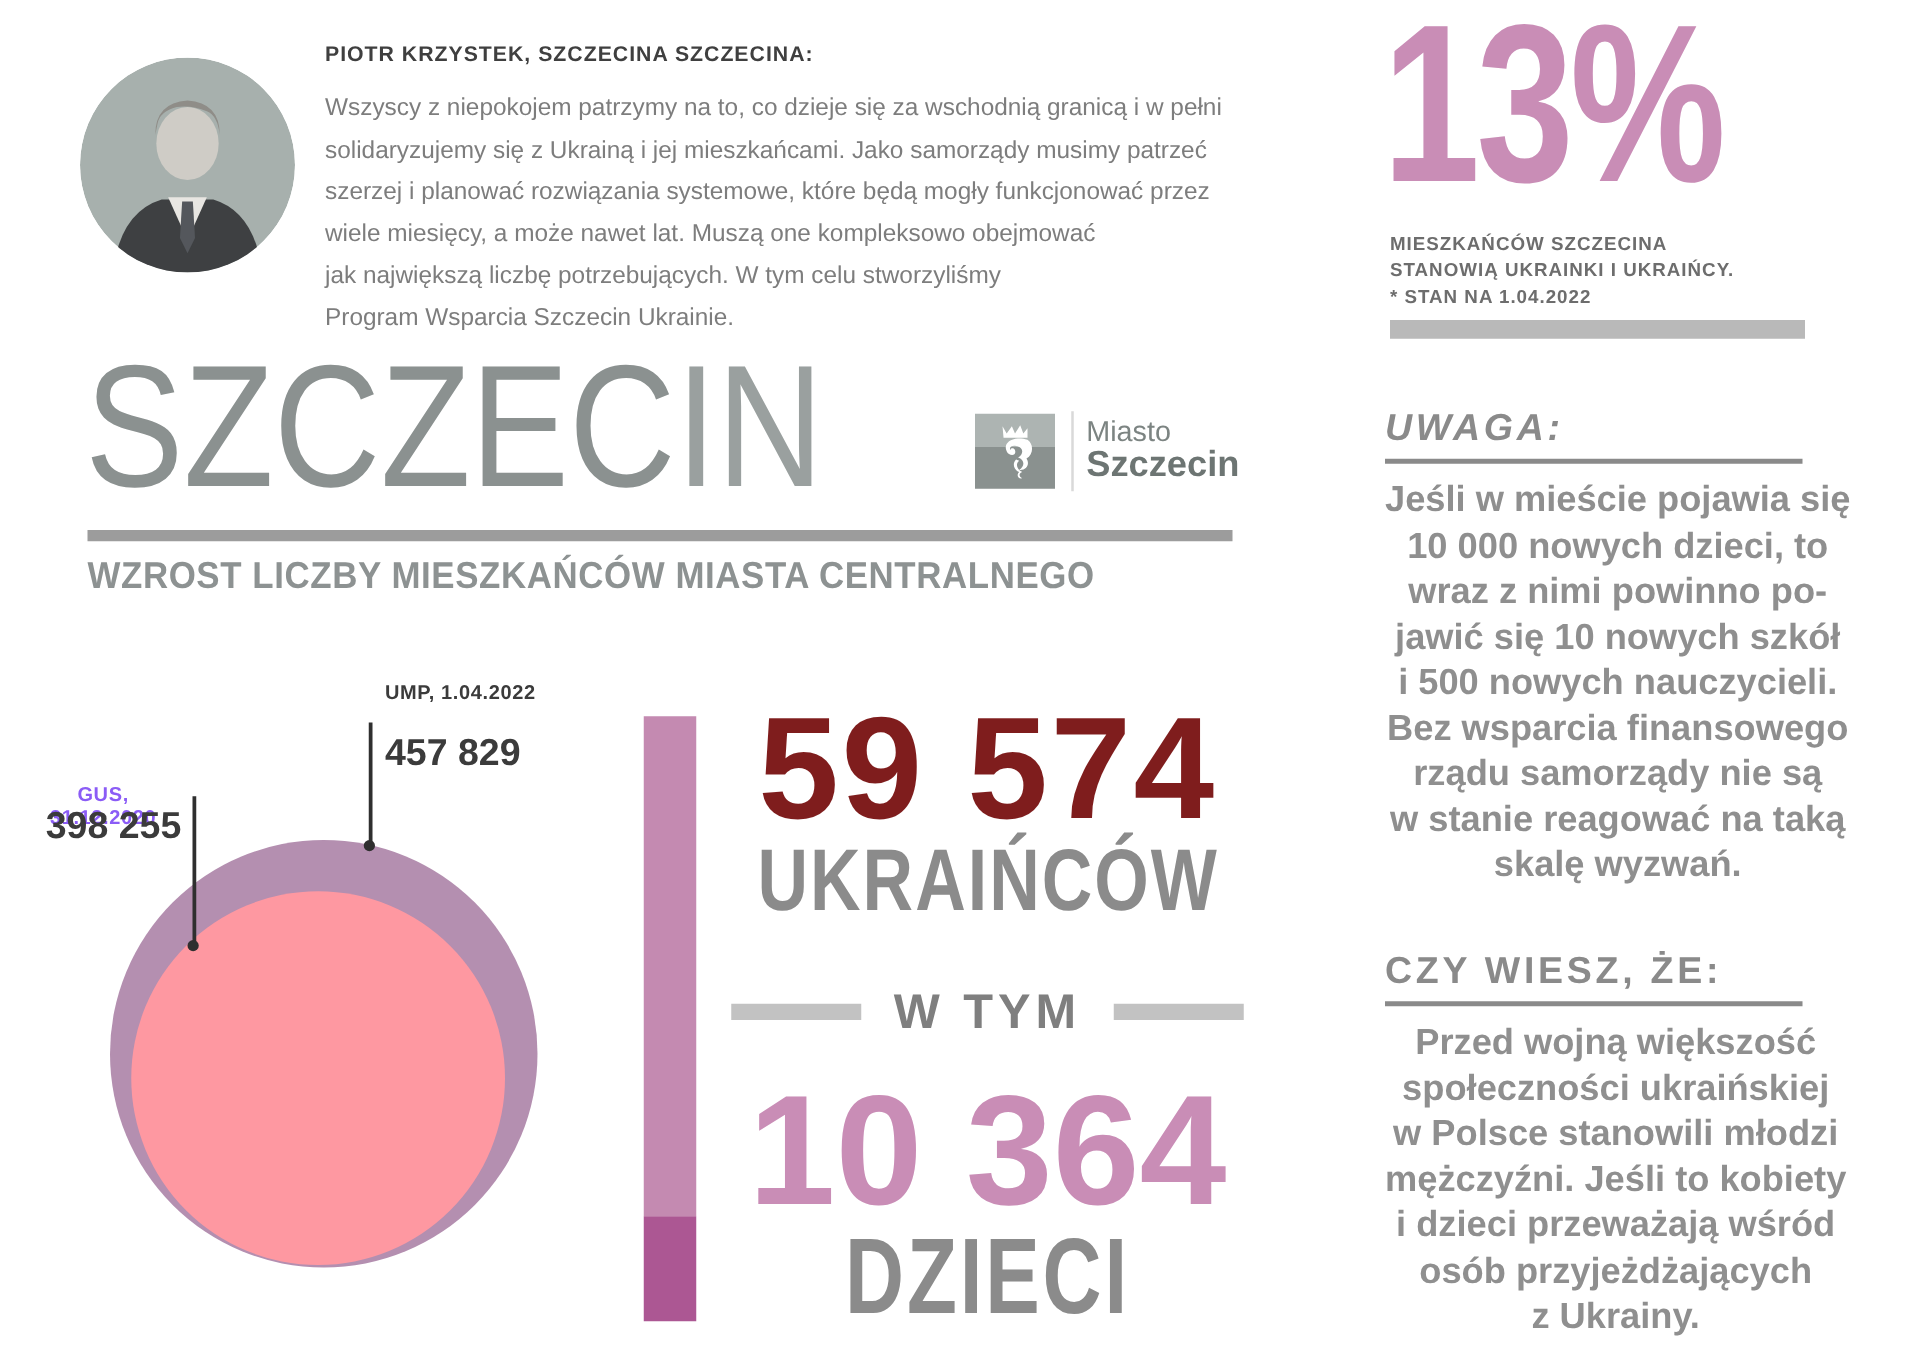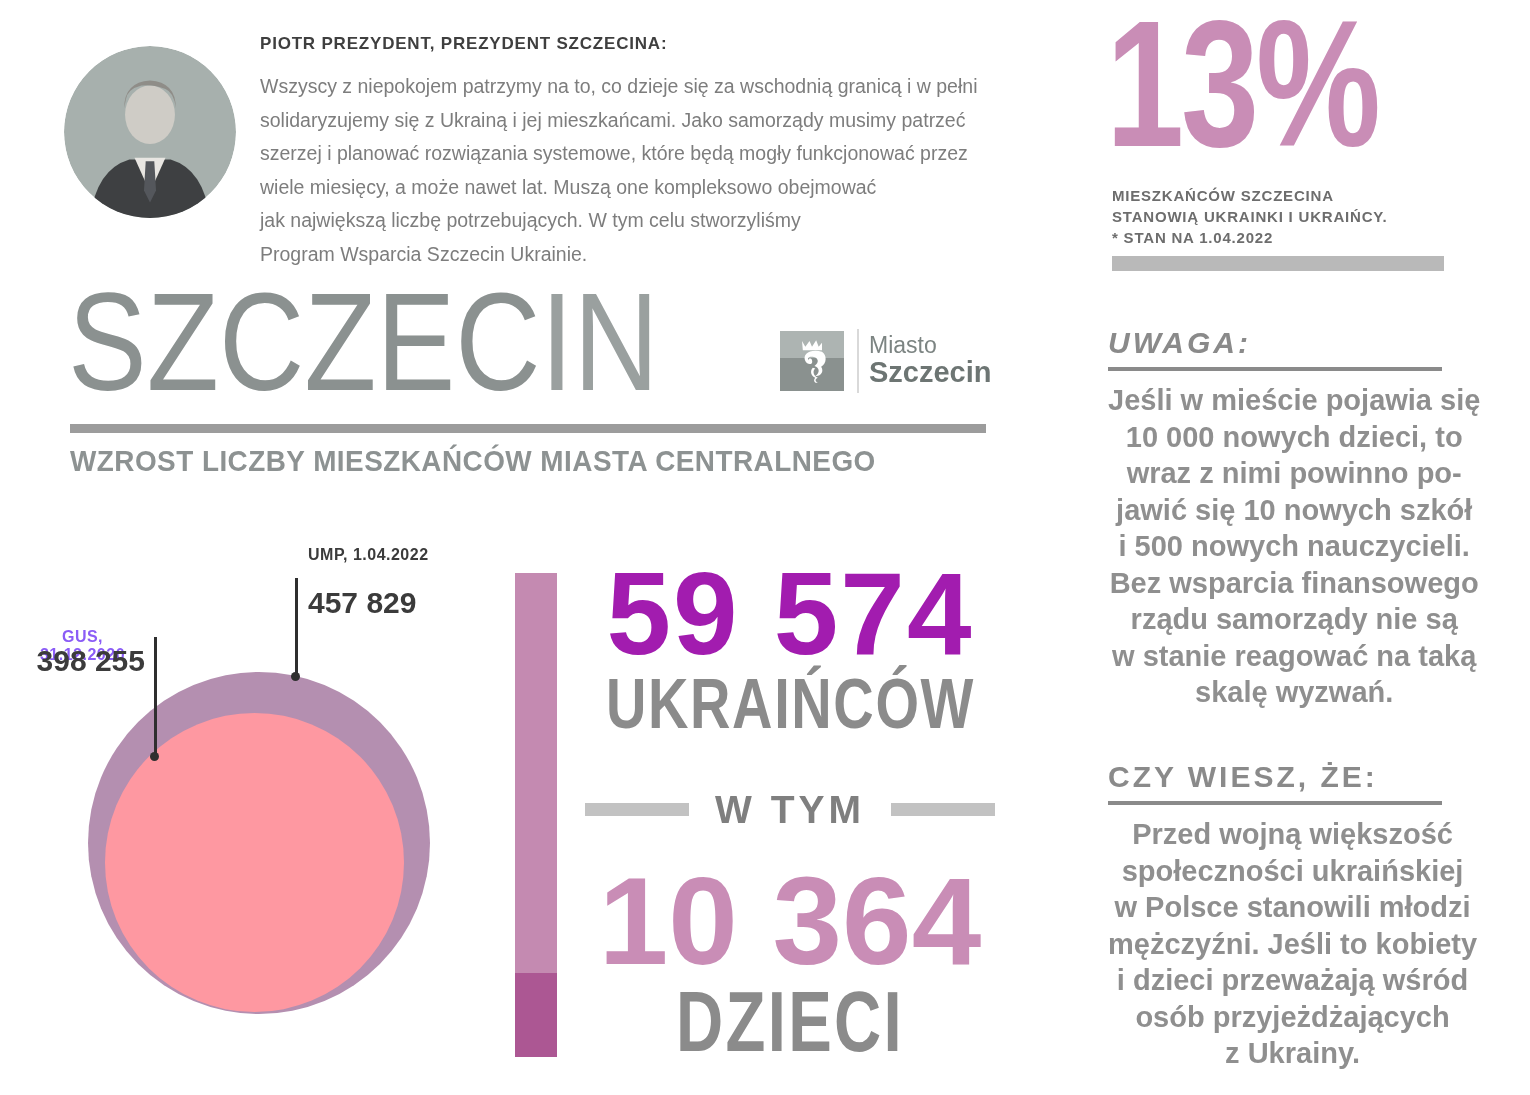--- a/index.html
+++ b/index.html
@@ -48,21 +48,21 @@
   .ump-line{left:295px;top:578px;height:100px;}
   .ump-dot{left:291px;top:672px;}
   .ump-label{left:308px;top:546px;font-size:16px;letter-spacing:.5px;color:#3b3b3b;font-weight:bold;}
   .ump-value{left:308px;top:586px;font-size:30px;font-weight:bold;color:#3b3b3b;}
 
   
   .stack-bar{left:515px;top:573px;width:42px;height:484px;display:flex;flex-direction:column;}
   .stack-top{flex:0 0 400px;background:#c48ab1;}
   .stack-bottom{flex:1 1 auto;background:#ac5793;}
   .stats-col{left:560px;width:460px;text-align:center;}
-  .total-value{top:556px;font-size:116px;font-weight:bold;letter-spacing:2px;line-height:1;color:#a21caf;}
+  .total-value{top:556px;font-size:116px;font-weight:bold;letter-spacing:2px;line-height:1;color:#7f1d1d;}
   .total-label{top:669px;font-size:70px;font-weight:bold;line-height:1;color:#8b8b8b;letter-spacing:2px;
                transform:scaleX(.8);transform-origin:center top;}
   .wtym-row{top:790px;display:flex;align-items:center;justify-content:center;gap:26px;}
   .wtym-bar{width:104px;height:13px;background:#c2c2c2;}
   .wtym-text{font-size:39px;font-weight:bold;color:#7f7f7f;letter-spacing:4px;line-height:1;}
   .children-value{top:858px;font-size:125px;font-weight:bold;line-height:1;color:#c98db6;}
   .children-label{top:978px;font-size:86px;font-weight:bold;line-height:1;color:#8b8b8b;letter-spacing:3px;
                   transform:scaleX(.76);transform-origin:center top;}
 
   
@@ -84,21 +84,21 @@
   <div class="abs avatar">
     <svg viewBox="0 0 100 100" width="172" height="172">
       <circle cx="50" cy="50" r="50" fill="#a7b0ad"></circle>
       <ellipse cx="50" cy="40" rx="14.5" ry="17" fill="#cfccc6"></ellipse>
       <path d="M35 36 Q35 21 50 20 Q65 21 65 36 Q64 27 59 25 Q52 22 45 23 Q37 25 36 31 Z" fill="#8f8d88"></path>
       <path d="M15 102 Q18 72 38 66 L62 66 Q82 72 85 102 Z" fill="#3e4042"></path>
       <path d="M41 65 L50 85 L59 65 Z" fill="#e8e6e2"></path>
       <path d="M47.5 67 L52.5 67 L53.5 84 L50 91 L46.5 84 Z" fill="#54575c"></path>
     </svg>
   </div>
-  <div class="abs quote-heading">PIOTR PREZYDENT, PREZYDENT SZCZECINA:</div>
+  <div class="abs quote-heading">PIOTR KRZYSTEK, SZCZECINA SZCZECINA:</div>
   <div class="abs quote-body">Wszyscy z niepokojem patrzymy na to, co dzieje się za wschodnią granicą i w pełni
 solidaryzujemy się z Ukrainą i jej mieszkańcami. Jako samorządy musimy patrzeć
 szerzej i planować rozwiązania systemowe, które będą mogły funkcjonować przez
 wiele miesięcy, a może nawet lat. Muszą one kompleksowo obejmować
 jak największą liczbę potrzebujących. W tym celu stworzyliśmy
 Program Wsparcia Szczecin Ukrainie.</div>
 
   <div class="abs stat13-value">13%</div>
   <div class="abs stat13-caption">MIESZKAŃCÓW SZCZECINA
 STANOWIĄ UKRAINKI I UKRAIŃCY.

